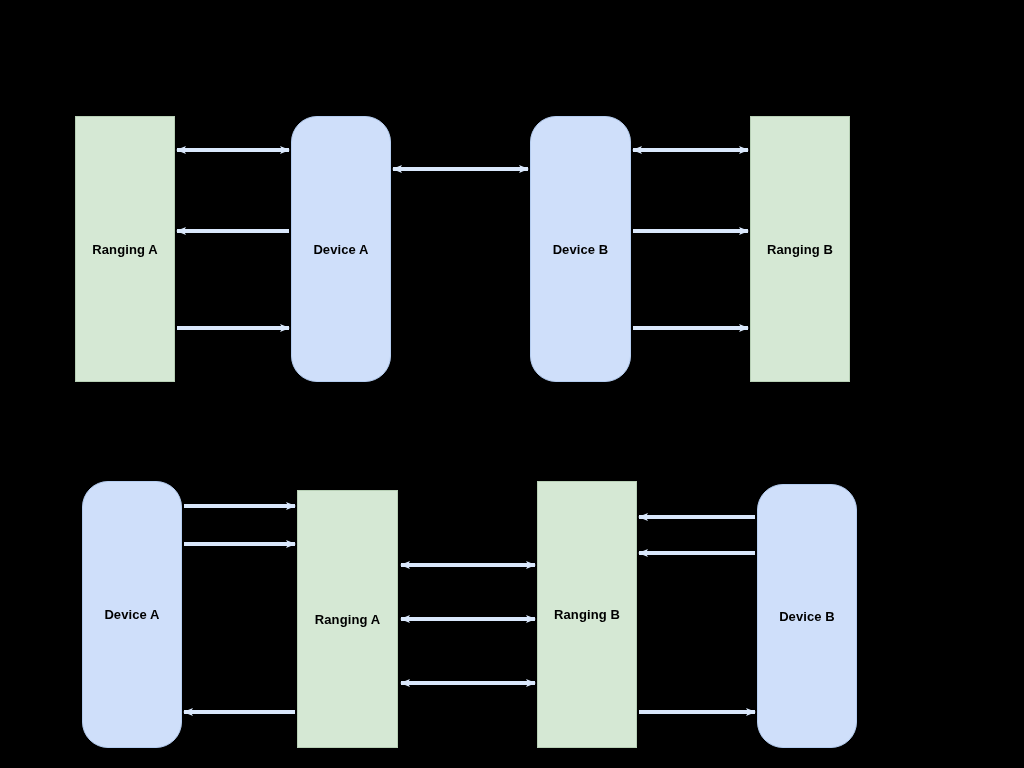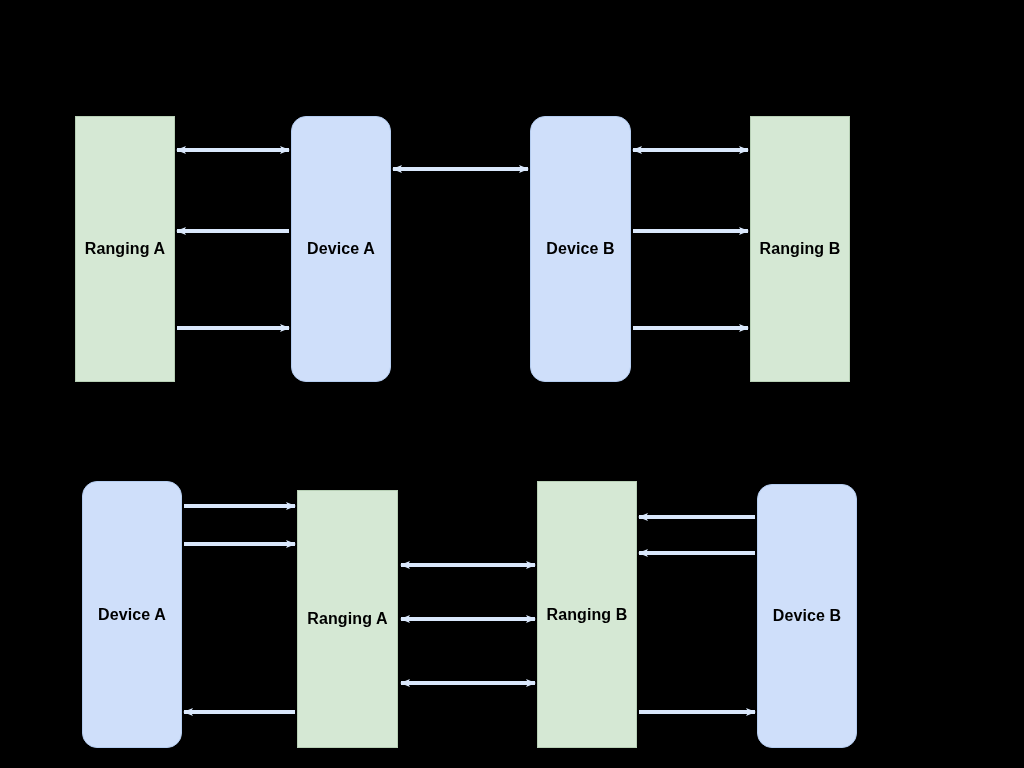--- a/index.html
+++ b/index.html
@@ -20,35 +20,35 @@
     width: 1024px;
     height: 768px;
   }
   .node {
     position: absolute;
     box-sizing: border-box;
     display: flex;
     align-items: center;
     justify-content: center;
     font-family: "Liberation Sans", sans-serif;
-    font-size: 16px;
+    font-size: 13px;
     font-weight: bold;
     color: #000000;
     letter-spacing: 0.1px;
     z-index: 3;
   }
   .node.green {
     background: #d5e8d4;
     border: 1px solid #b8d0b6;
     border-radius: 0;
   }
   .node.blue {
     background: #cfdffa;
     border: 1px solid #b5cdf0;
-    border-radius: 15px;
+    border-radius: 26px;
   }
   .node-label {
     pointer-events: none;
     white-space: nowrap;
   }
   svg.edges {
     position: absolute;
     left: 0; top: 0;
     width: 1024px;
     height: 768px;

